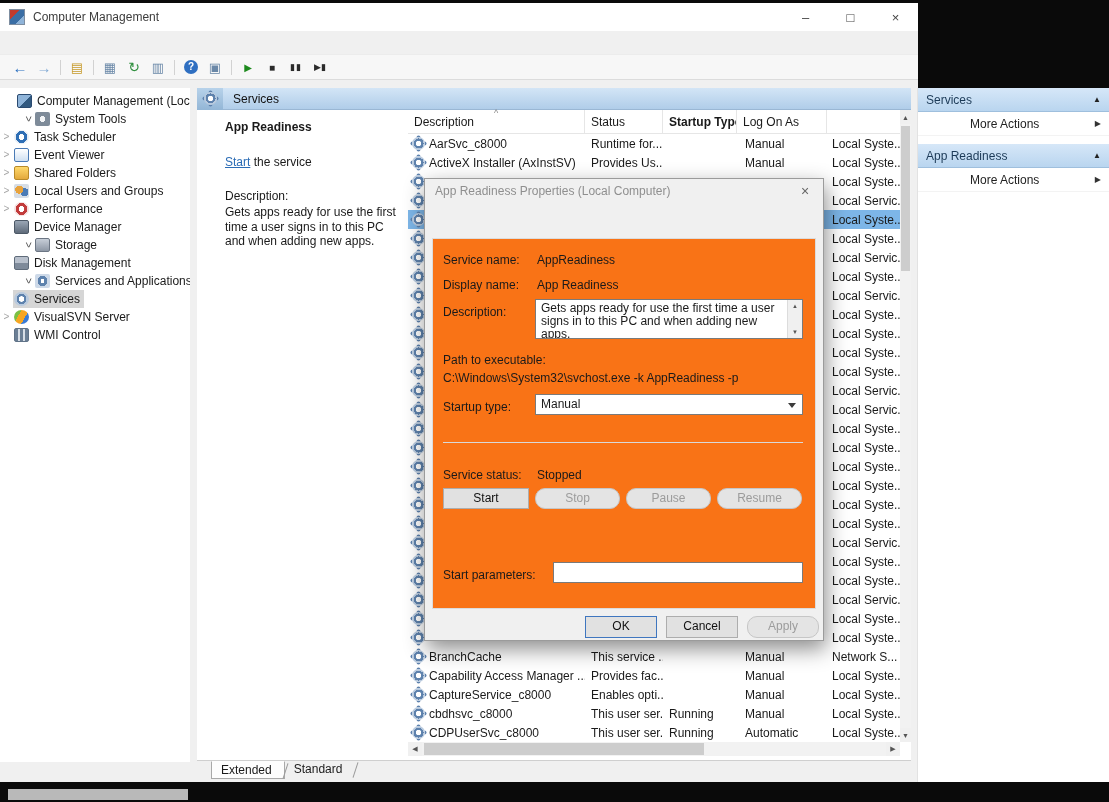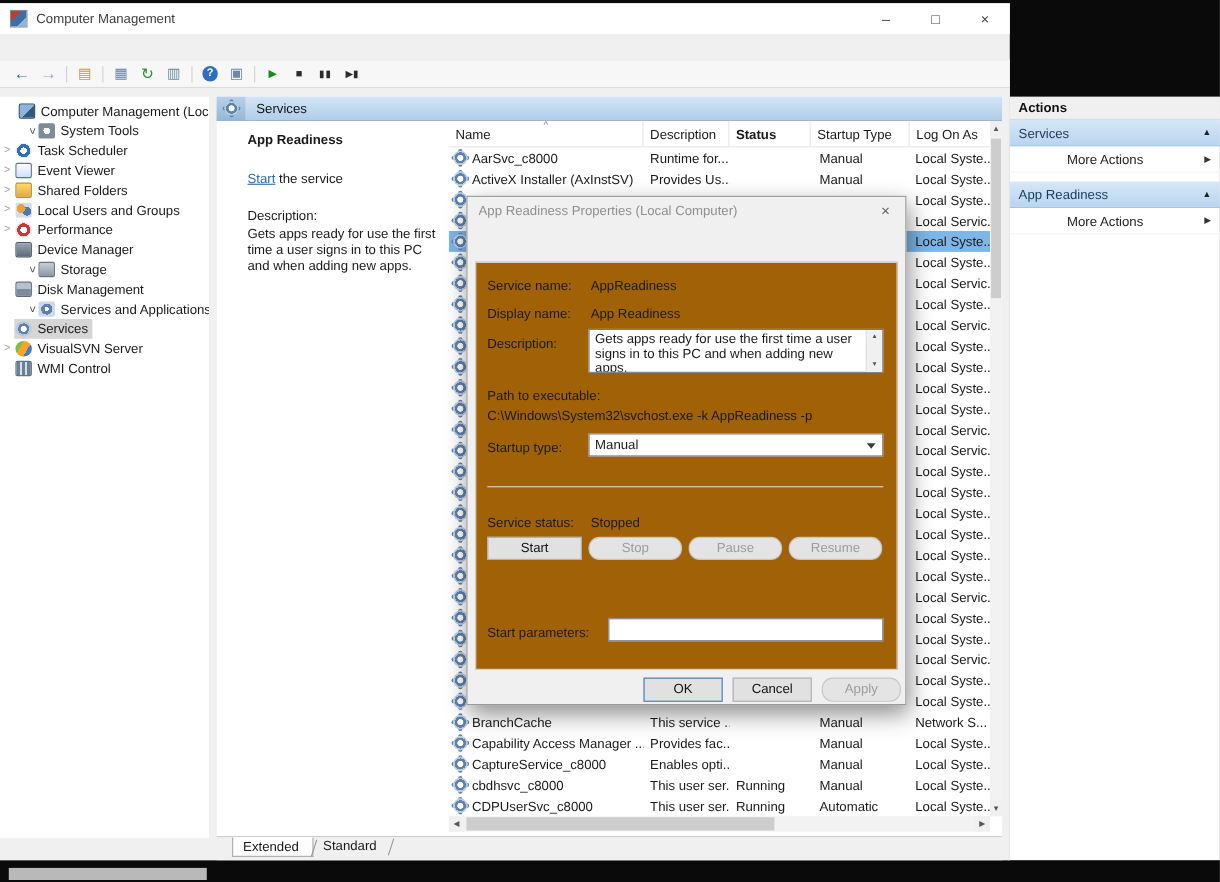--- a/index.html
+++ b/index.html
@@ -127,21 +127,21 @@
   
   .bottom-bar { position:absolute; left:8px; top:789px; width:180px; height:11px; background:#b9b9b9; }
   
   .dialog { position:absolute; left:424px; top:178px; width:400px; height:463px; background:#f0f0f0;
     border:1px solid #9b9b9b; box-shadow:2px 8px 20px rgba(0,0,0,0.45); z-index:20; }
   .dlg-title { height:24px; display:flex; align-items:center; padding-left:10px; color:#8f8f8f; }
   .dlg-close { margin-left:auto; width:36px; height:24px; display:flex; align-items:center; justify-content:center; color:#666; font-size:14px; }
   .dlg-tabs { position:absolute; left:10px; top:41px; display:flex; z-index:2; }
   .dtab { height:19px; line-height:18px; padding:0 8px; background:#f0f0f0; border:1px solid #d9d9d9; border-bottom:none; margin-right:1px; }
   .dtab[data-selected="true"] { background:#fff; height:21px; margin-top:-2px; border-color:#dcdcdc; }
-  .dlg-page { position:absolute; left:7px; right:7px; top:59px; height:371px; background:#a16207; border:1px solid #dcdcdc; }
+  .dlg-page { position:absolute; left:7px; right:7px; top:59px; height:371px; background:#f97316; border:1px solid #dcdcdc; }
   .f-label { position:absolute; color:#1a1a1a; white-space:nowrap; }
   .desc-box { position:absolute; left:102px; top:60px; width:268px; height:40px; background:#fff; border:1px solid #7a7a7a;
     padding:2px 18px 2px 5px; line-height:13px; overflow:hidden; }
   .desc-sb { position:absolute; right:0; top:0; bottom:0; width:15px; background:#f0f0f0; border-left:1px solid #dcdcdc; }
   .desc-sb .sb-btn { width:14px; height:12px; font-size:6px; }
   .desc-sb .sb-down { position:absolute; bottom:0; }
   .combo { position:absolute; left:102px; top:155px; width:268px; height:21px; background:#fff; border:1px solid #7a7a7a;
     line-height:19px; padding-left:5px; }
   .combo-arrow { position:absolute; right:6px; top:8px; width:0; height:0;
     border-left:4px solid transparent; border-right:4px solid transparent; border-top:5px solid #3c3c3c; }
@@ -377,21 +377,20 @@
             <span class="link" data-name="start-service-link">Start</span><span data-name="service-action-suffix"> the service</span>
           </div>
           <div class="svc-desc-label" data-name="description-label">Description:</div>
           <div class="svc-desc" data-name="service-description">Gets apps ready for use the first time a user signs in to this PC and when adding new apps.</div>
         </div>
 
         <div class="svc-list" data-name="services-list">
           <div class="list-header" data-name="list-column-headers">
             <i class="sort-caret" data-name="sort-ascending-icon">^</i>
 
-              <span class="hcell" data-name="column-header">Name</span>
 
               <span class="hcell" data-name="column-header">Description</span>
 
               <span class="hcell" data-name="column-header">Status</span>
 
               <span class="hcell" data-name="column-header">Startup Type</span>
 
               <span class="hcell" data-name="column-header">Log On As</span>
             </div>
           <div class="rows" data-name="service-rows">
@@ -762,21 +761,20 @@
         </div>
       </div>
 
       <div class="svc-tabs" data-name="view-tabs">
         <span class="vtab selected" data-name="tab-extended">Extended</span>
         <span class="vtab" data-name="tab-standard">Standard</span>
       </div>
     </div>
 
     <div class="actions-pane" data-name="actions-pane">
-      <div class="actions-title" data-name="actions-pane-title">Actions</div>
       <div class="action-band" data-name="actions-group-services-header">
         <span data-name="actions-group-label">Services</span>
         <i class="band-caret" data-name="collapse-icon">▲</i>
       </div>
       <div class="action-more" data-name="more-actions-services">
         <span class="more-label" data-name="more-actions-label">More Actions</span>
         <i class="more-caret" data-name="submenu-arrow-icon">▶</i>
       </div>
       <div class="action-spacer"></div>
       <div class="action-band" data-name="actions-group-app-readiness-header">

